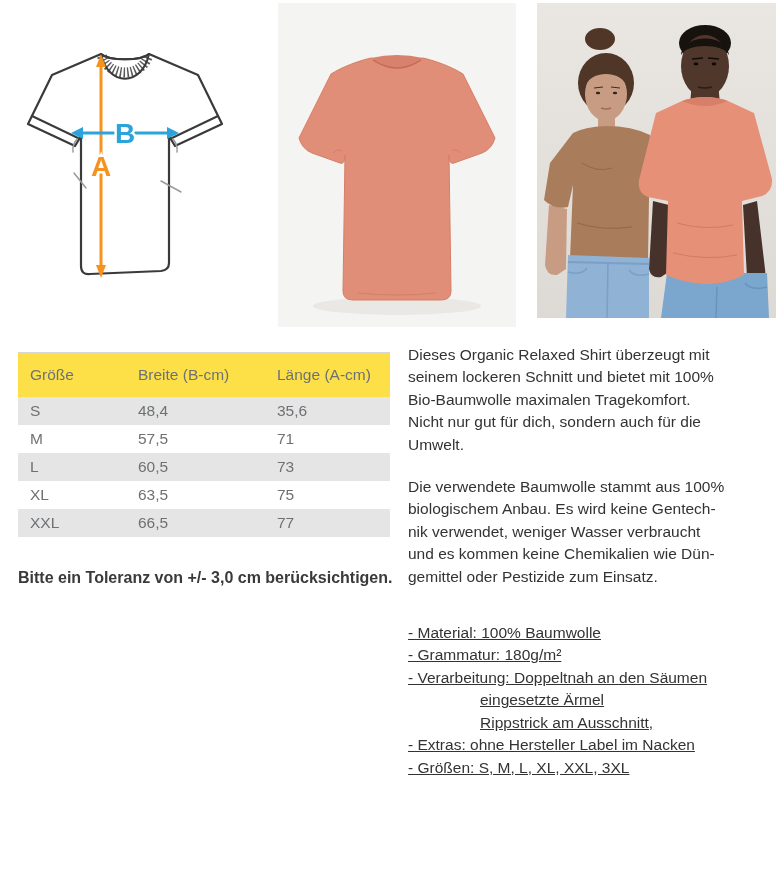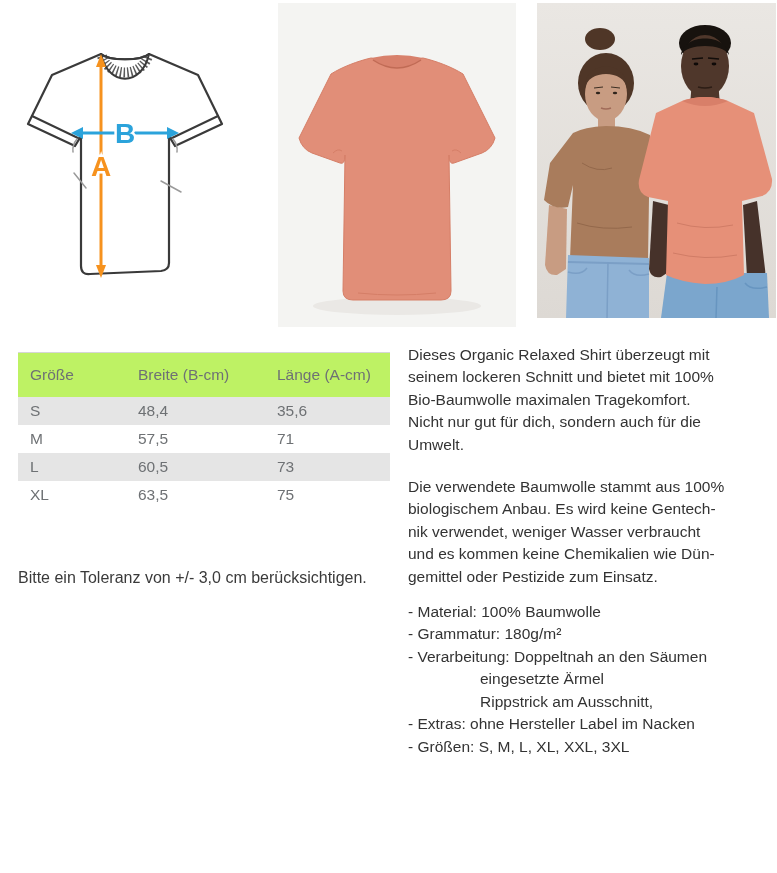--- a/index.html
+++ b/index.html
@@ -19,35 +19,36 @@
 
   
   table.size-table {
     position:absolute; left:18px; top:352px; width:372px;
     border-collapse:collapse; table-layout:fixed;
     font-size:15.5px; color:#6e7174; border-top:1px solid #d6d6d6;
   }
   table.size-table th, table.size-table td {
     font-weight:normal; text-align:left; padding:0 0 0 12px; overflow:hidden;
   }
-  table.size-table thead tr { height:44px; background:#bef264; }
+  table.size-table thead tr { height:44px; background:#fde047; }
   table.size-table tbody tr { height:28px; }
   table.size-table tbody tr:nth-child(odd) { background:#e5e5e5; }
 
   .note {
     position:absolute; left:18px; top:569px; font-size:16px; color:#3a3a3a;
     white-space:pre;
+    font-weight:bold;
   }
 
   
   .desc { position:absolute; left:408px; top:344px; width:356px;
           font-size:15.5px; line-height:22.4px; color:#333333; }
   .desc p { margin:0 0 20px 0; white-space:pre; }
-  .desc p.p2 { margin-bottom:13px; }
-  .desc .bline { white-space:pre; }
+  .desc p.p2 { margin-bottom:34px; }
+  .desc .bline { white-space:pre;text-decoration:underline; }
   .desc .bline.indent { padding-left:72px; }
 </style>
 </head>
 <body>
 
 <div class="page">
 
   <svg class="diagram" viewBox="0 0 220 248">
     <g fill="#ffffff" stroke-width="2.2" stroke-linejoin="round" stroke-linecap="round" stroke="#3a3a3a">
       <path d="M86,12 L37,33 L13,82 L60,104 L66,94 L66,224 Q66,233 75,232 L146,229 Q154,228 154,221 L154,94 L160,104 L207,82 L183,33 L134,12 C126,19 94,19 86,12 Z"></path>
@@ -172,20 +173,25 @@
       </tr>
       <tr>
         <td>L</td>
         <td>60,5</td>
         <td>73</td>
       </tr>
       <tr>
         <td>XL</td>
         <td>63,5</td>
         <td>75</td>
+      </tr>
+      <tr>
+        <td>XXL</td>
+        <td>66,5</td>
+        <td>77</td>
       </tr>
     </tbody>
   </table>
 
   <div class="note">Bitte ein Toleranz von +/- 3,0 cm berücksichtigen.</div>
 
   <div class="desc">
     <p class="p1">Dieses Organic Relaxed Shirt überzeugt mit
 seinem lockeren Schnitt und bietet mit 100%
 Bio-Baumwolle maximalen Tragekomfort.

